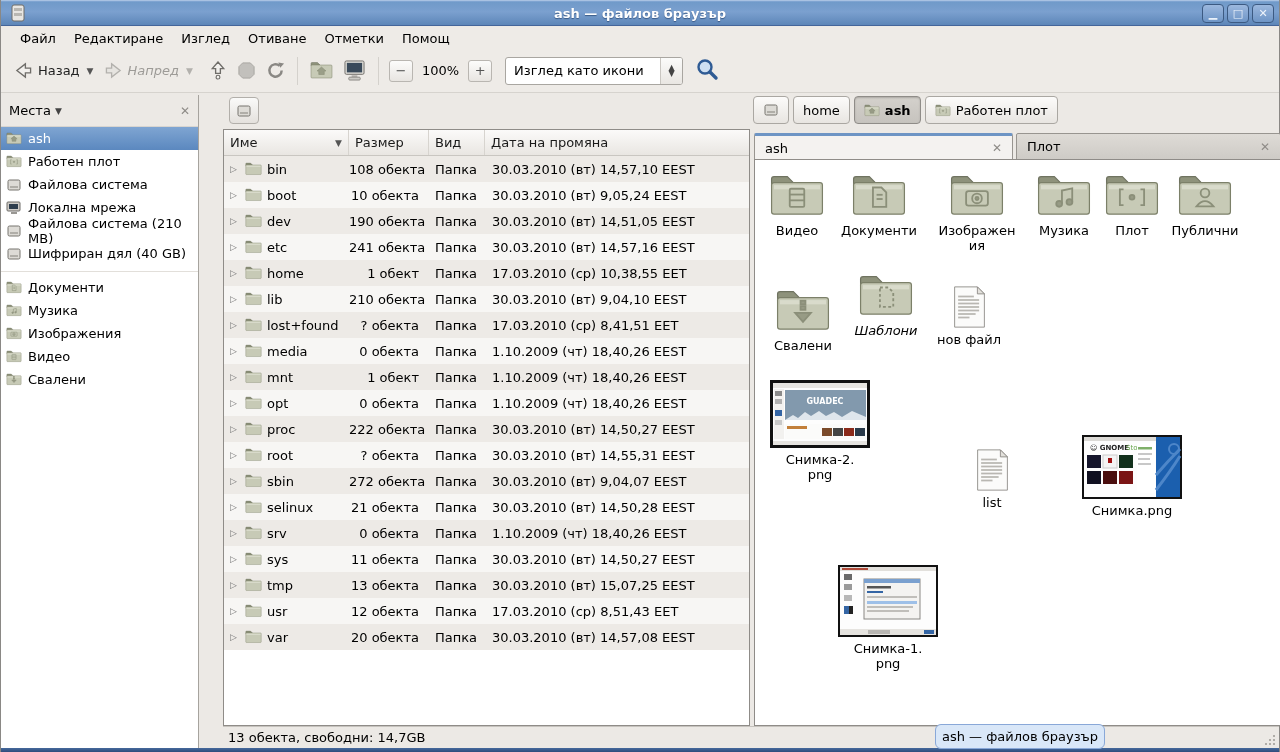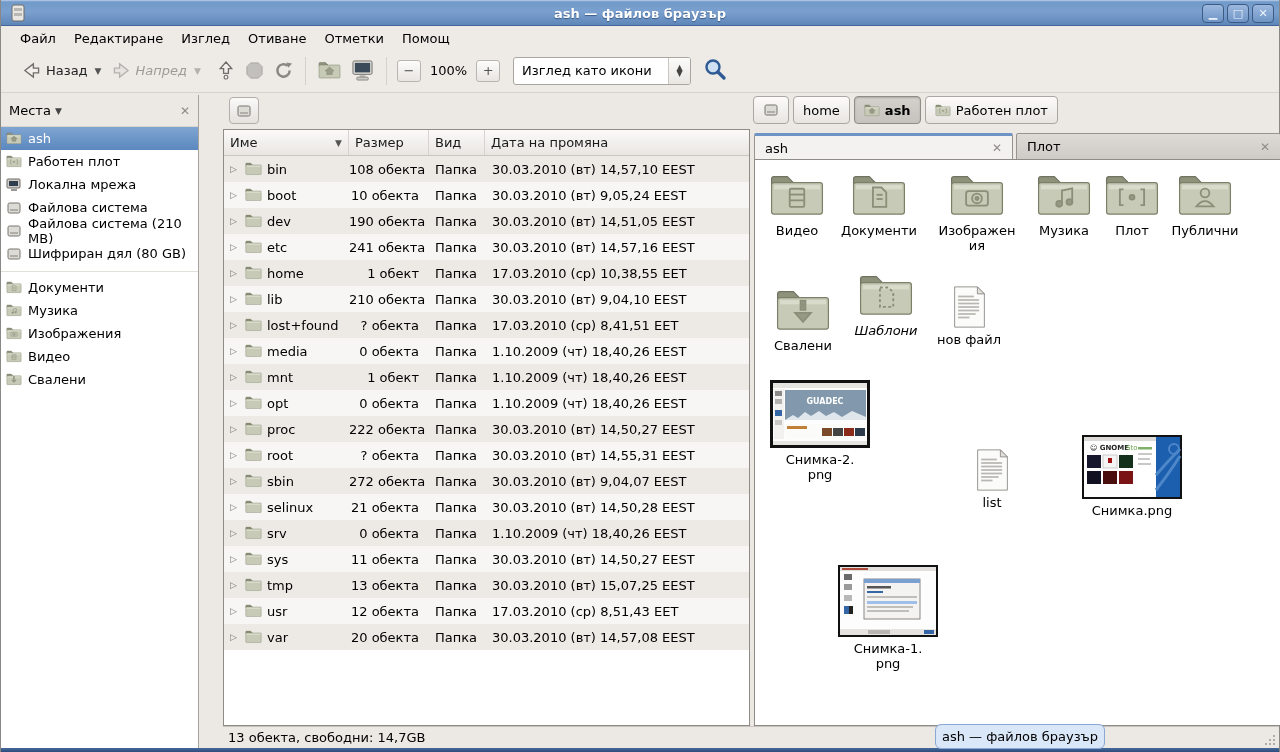--- a/index.html
+++ b/index.html
@@ -17,21 +17,21 @@
   .titlebar .title { position:absolute; left:0; right:0; text-align:center; color:#fff; font-weight:bold; text-shadow:0 1px 1px #3a5a86; }
   .win-buttons { position:absolute; right:5px; top:3px; display:flex; gap:3px; }
   .win-btn { width:22px; height:19px; border:1px solid #3c5a82; border-radius:4px;
     background:linear-gradient(#9cb8de,#6e95c6); color:#eef4fb; font-size:11px; line-height:17px; text-align:center; font-weight:bold; }
 
   
   .menubar { position:absolute; left:0; top:27px; width:100%; height:22px; background:#eeebe7; display:flex; align-items:center; padding-left:10px; gap:0; }
   .menu-item { padding:2px 9px; }
 
   
-  .toolbar { position:absolute; left:0; top:49px; width:100%; height:44px; background:#eeebe7; border-bottom:1px solid #d6d3ce; display:flex; align-items:center; padding-left:16px; }
+  .toolbar { position:absolute; left:0; top:49px; width:100%; height:44px; background:#eeebe7; border-bottom:1px solid #d6d3ce; display:flex; align-items:center; padding-left:8px; }
   .tb-btn { display:flex; align-items:center; gap:5px; padding:4px 5px; border-radius:3px; color:#222; }
   .tb-btn.disabled { color:#9d9b97;font-style:italic; }
   .tb-sep { width:1px; height:28px; background:#d4d1cc; margin:0 7px; }
   .tb-caret { font-size:9px; color:#555; margin-left:2px; }
   .tb-caret.dim { color:#b3b1ad; }
   .zoom-btn { width:24px; height:22px; border:1px solid #b9b6b1; border-radius:3px; background:linear-gradient(#fcfcfb,#e8e5e1);
     text-align:center; line-height:19px; font-size:13px; color:#555; margin:0 3px; }
   .zoom-level { padding:0 6px; }
   .view-combo { display:flex; align-items:center; margin-left:10px; border:1px solid #a9a6a1; border-radius:3px; background:#fff; height:28px; width:178px; padding-left:8px; }
   .view-combo .spin { margin-left:auto; border-left:1px solid #c9c6c1; height:100%; width:22px; display:flex; flex-direction:column; align-items:center; justify-content:center; font-size:8px; color:#444; line-height:6px; background:linear-gradient(#fbfbfa,#e9e6e2); border-radius:0 2px 2px 0;}
@@ -223,53 +223,53 @@
                 <path d="M16 13.5 h-3 v13 h3 M30 13.5 h3 v13 h-3" fill="none"></path>
                 <circle cx="23" cy="20" r="2"></circle>
               </g>
             </svg>
           </span>
           <span>Работен плот</span>
         </div>
         <div class="sb-item">
           <span style="display: inline-flex;">
             <svg width="16" height="16" viewBox="0 0 16 16">
+              <rect x="2" y="3" width="12" height="10" rx="1.5" fill="#dddbd6" stroke="#77756f"></rect>
+              <rect x="4" y="9" width="8" height="2" fill="#b0aea8"></rect>
+            </svg>
+          </span>
+          <span>Файлова система</span>
+        </div>
+        <div class="sb-item">
+          <span style="display: inline-flex;">
+            <svg width="16" height="16" viewBox="0 0 16 16">
               <rect x="1" y="2" width="13" height="9" rx="1" fill="#cfccc7" stroke="#6f6d69"></rect>
               <rect x="3" y="4" width="9" height="5" fill="#2e3e4e"></rect>
               <rect x="5" y="12" width="6" height="2" fill="#9a9894"></rect>
             </svg>
           </span>
           <span>Локална мрежа</span>
         </div>
         <div class="sb-item">
           <span style="display: inline-flex;">
             <svg width="16" height="16" viewBox="0 0 16 16">
               <rect x="2" y="3" width="12" height="10" rx="1.5" fill="#dddbd6" stroke="#77756f"></rect>
               <rect x="4" y="9" width="8" height="2" fill="#b0aea8"></rect>
             </svg>
           </span>
-          <span>Файлова система</span>
+          <span>Файлова система (210 MB)</span>
         </div>
         <div class="sb-item">
           <span style="display: inline-flex;">
             <svg width="16" height="16" viewBox="0 0 16 16">
               <rect x="2" y="3" width="12" height="10" rx="1.5" fill="#dddbd6" stroke="#77756f"></rect>
               <rect x="4" y="9" width="8" height="2" fill="#b0aea8"></rect>
             </svg>
           </span>
-          <span>Файлова система (210 MB)</span>
-        </div>
-        <div class="sb-item">
-          <span style="display: inline-flex;">
-            <svg width="16" height="16" viewBox="0 0 16 16">
-              <rect x="2" y="3" width="12" height="10" rx="1.5" fill="#dddbd6" stroke="#77756f"></rect>
-              <rect x="4" y="9" width="8" height="2" fill="#b0aea8"></rect>
-            </svg>
-          </span>
-          <span>Шифриран дял (80 GB)</span>
+          <span>Шифриран дял (40 GB)</span>
         </div>
         <div class="sb-sep"></div>
         <div class="sb-item">
           <span style="display: inline-flex;">
             <svg width="16" height="13" viewBox="0 0 46 38">
               <path d="M2 10 V5 q0-2 2-2 h11 l5 5 z" fill="#8e927b" stroke="#6f7360"></path>
               <rect x="2" y="8" width="42" height="26" rx="2" fill="#c7cab6" stroke="#7c8069"></rect>
               <rect x="4" y="10" width="38" height="3.5" fill="#d9dbcb"></rect>
               <g fill="#979b85" stroke="#8b8f79" stroke-width="1.5">
                 <path d="M18 12 h7 l4 4 v12 h-11 z" fill="none"></path>

